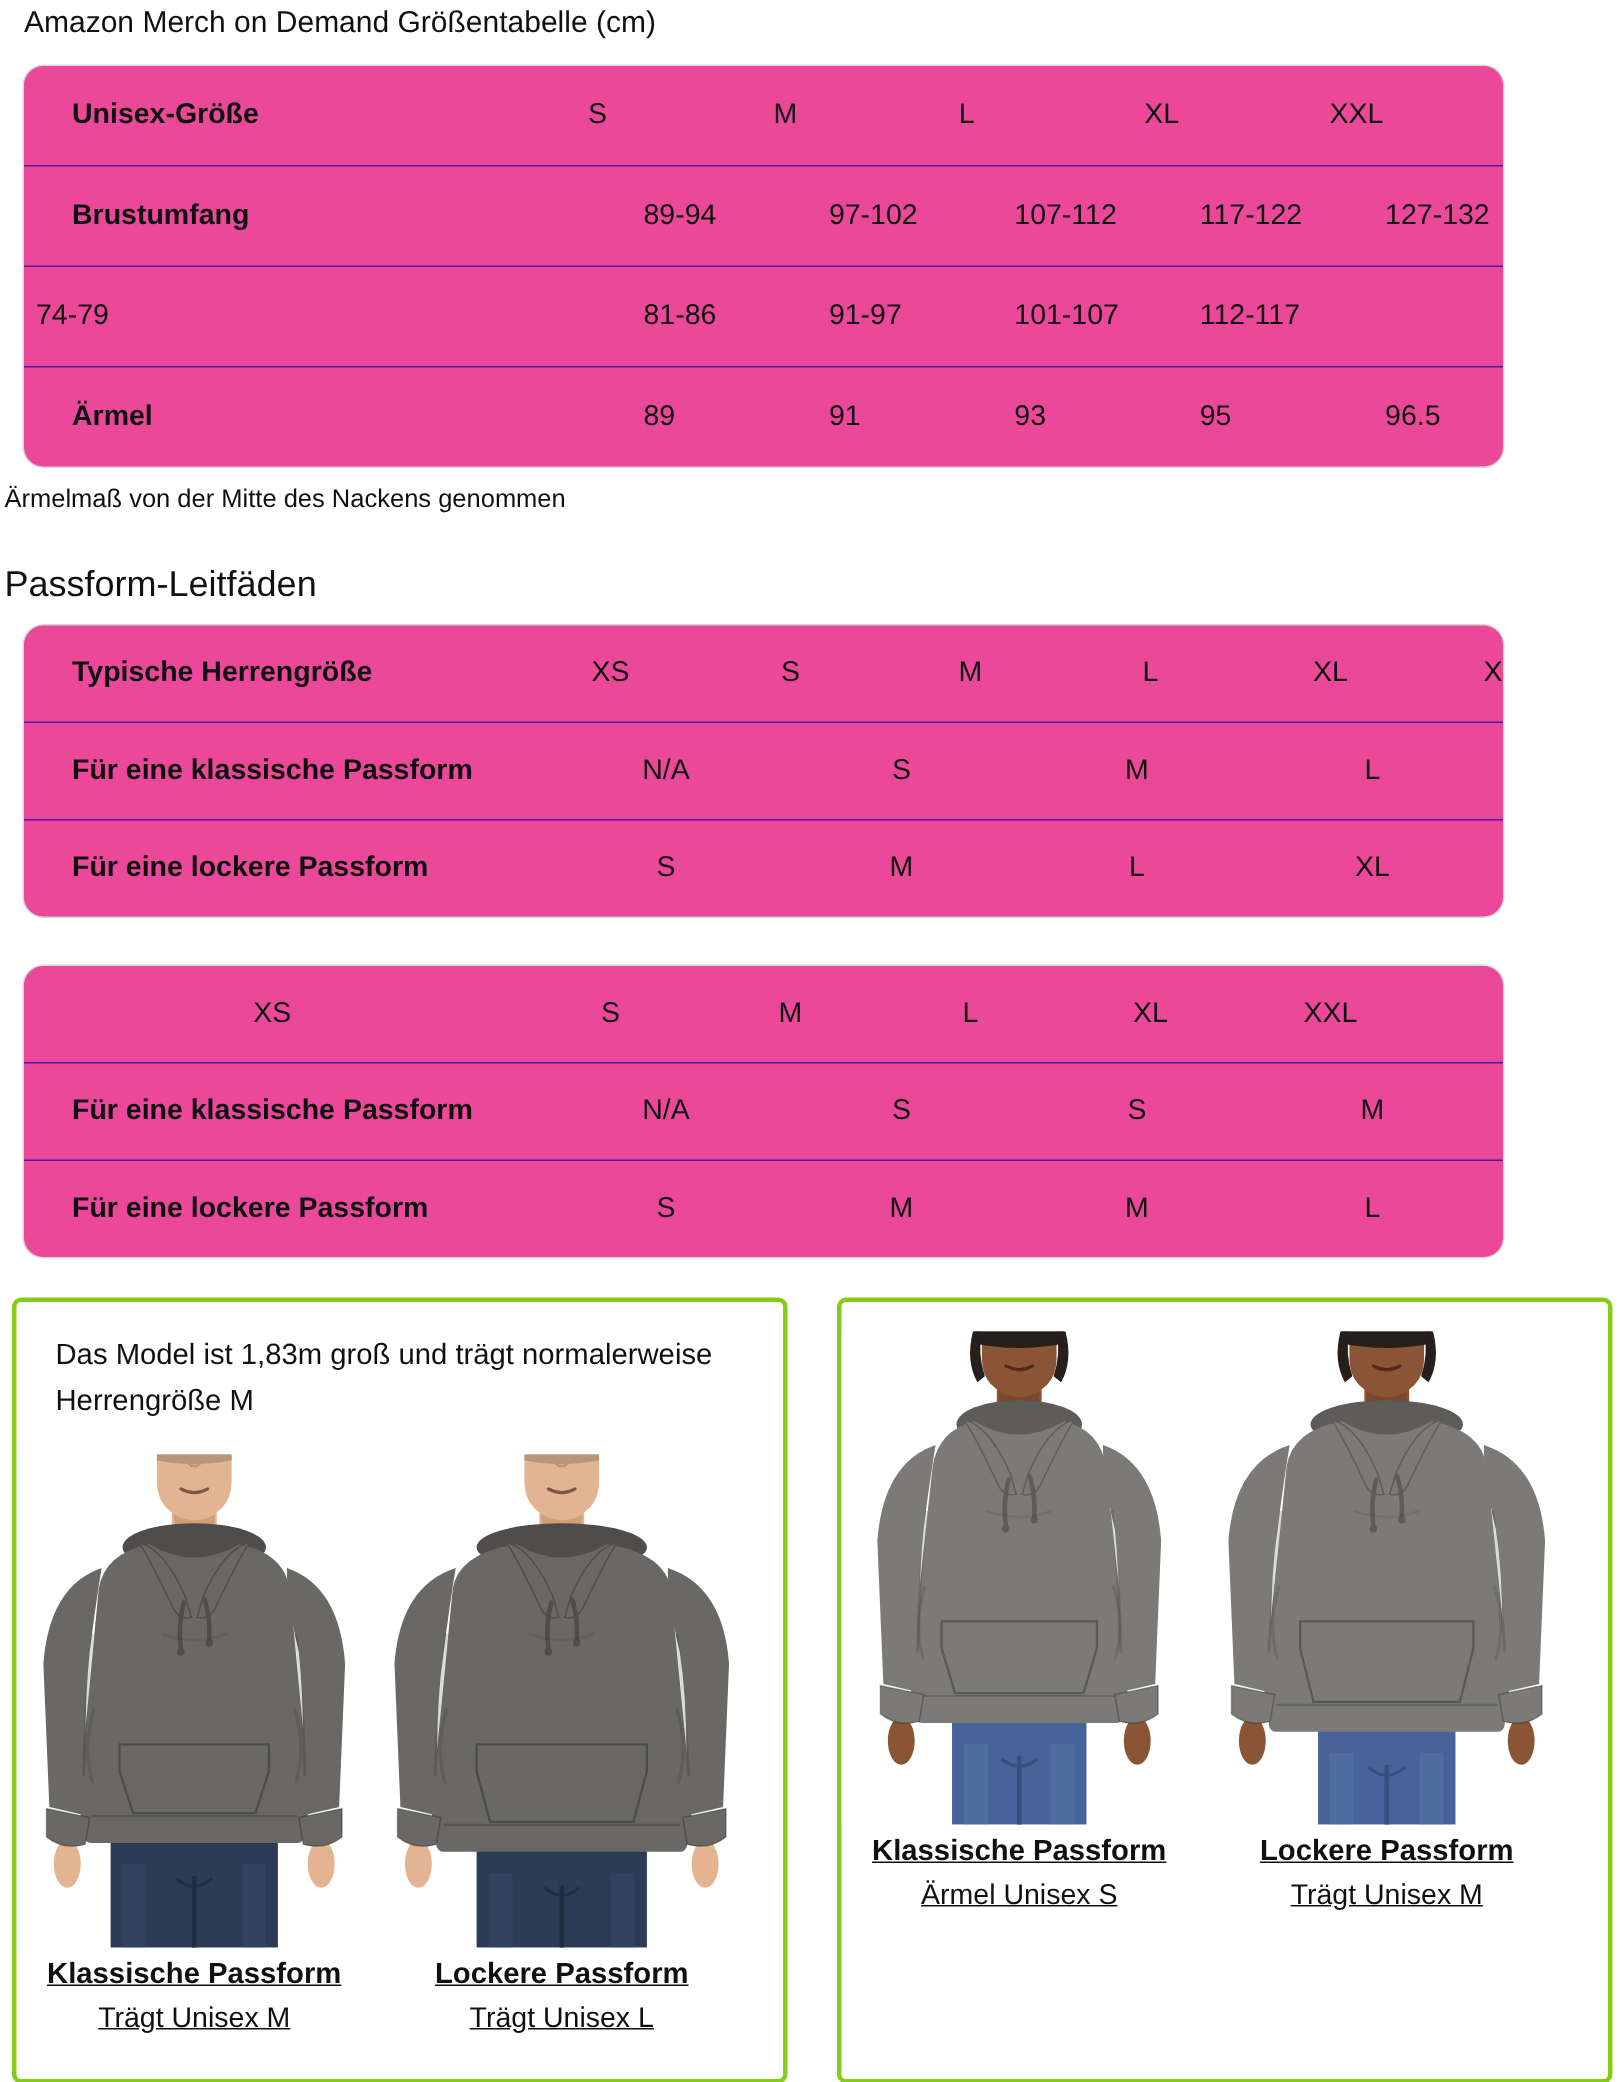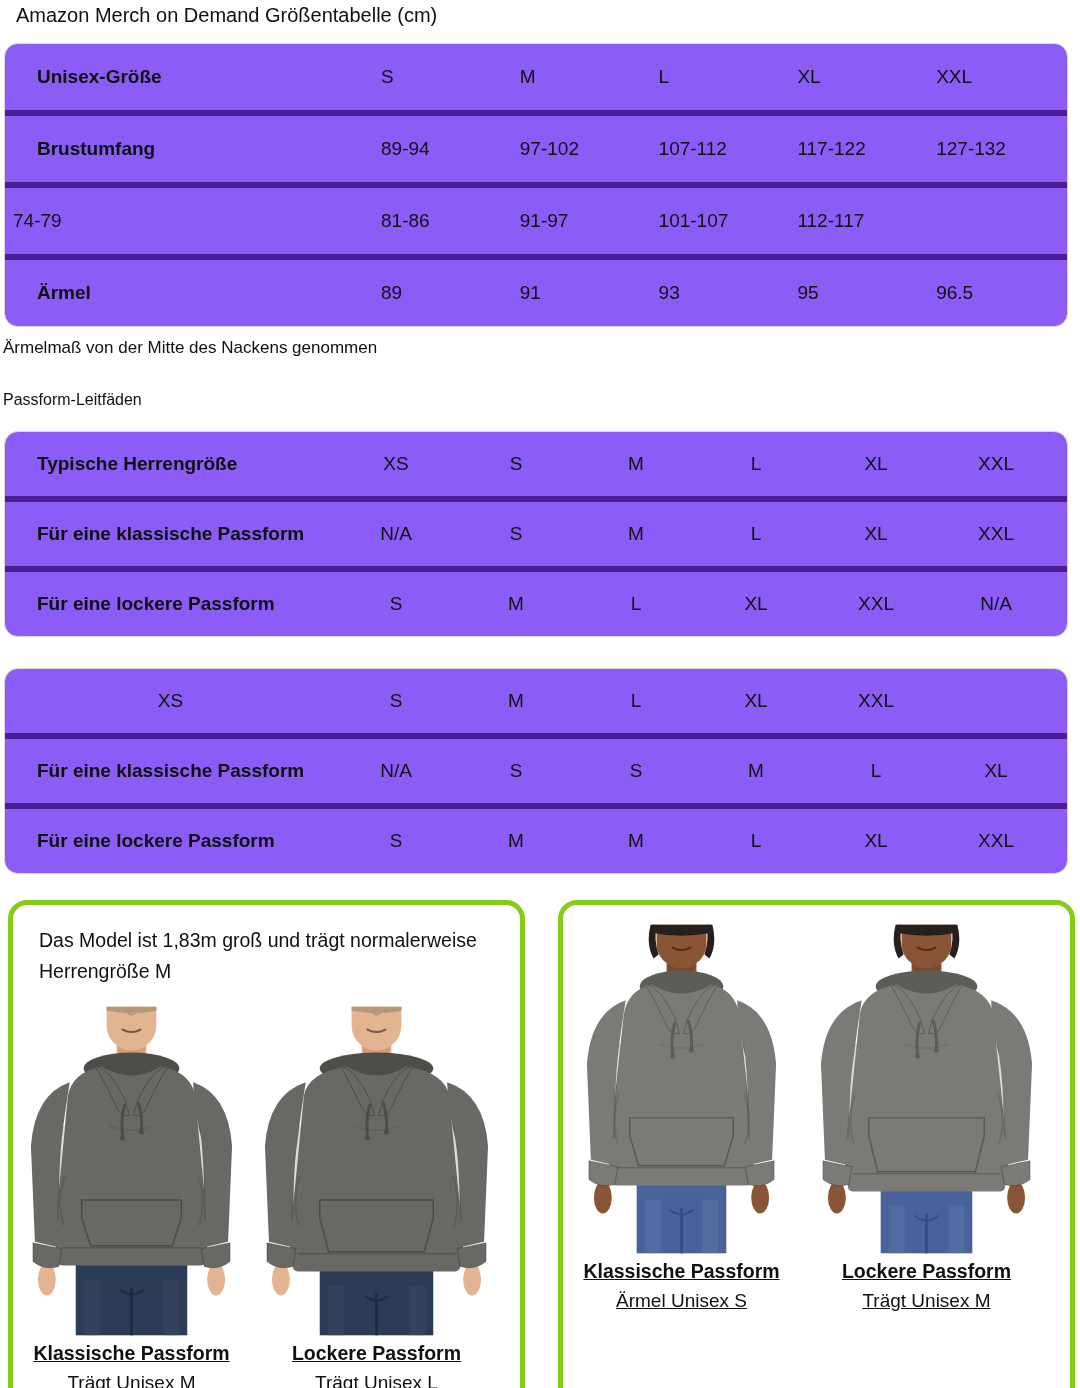--- a/index.html
+++ b/index.html
@@ -3,40 +3,40 @@
 <meta charset="utf-8">
 <style>
   html,body{margin:0;padding:0;background:#fff;}
   body{
     width:1080px;height:1388px;
     font-family:"Liberation Sans","DejaVu Sans",sans-serif;
     color:#0f1111;position:relative;overflow:hidden;
   }
   .page-title{font-size:20px;font-weight:400;margin:0;padding:4px 0 0 16px;height:25px;}
   .tbl{
-    margin-left:4px;width:1064px;box-sizing:border-box;
-    border:1px solid #d5d9d9;border-radius:14px;background:#8b5cf6;overflow:hidden;
+    margin-left:15px;width:988px;box-sizing:border-box;
+    border:1px solid #d5d9d9;border-radius:14px;background:#ec4899;overflow:hidden;
   }
   .trow{display:grid;align-items:center;}
-  .trow + .trow{border-top:6px solid #4c1d95;}
+  .trow + .trow{border-top:1px solid #4c1d95;gap:37px;}
   .t1{grid-template-columns:368px repeat(5,1fr);height:66px;}
   .t2{grid-template-columns:331px repeat(6,120px);height:64px;}
   .lbl{font-weight:700;font-size:19px;padding-left:32px;white-space:nowrap;}
   .val{font-size:19px;}
   .t1 .val{padding-left:8px;text-align:left;}
   .t2 .val{text-align:center;}
   .mt14{margin-top:14px;}
   .note{font-size:17px;margin:11px 0 0 3px;}
-  .fit-heading{font-size:16px;font-weight:400;margin:33px 0 0 3px;height:25px;}
+  .fit-heading{font-size:24px;font-weight:400;margin:33px 0 0 3px;height:25px;}
   .tbl-men{margin-top:15px;}
   .tbl-women{margin-top:31px;}
   .cards{display:flex;gap:33px;margin:26px 0 0 8px;}
   .card{
     width:517px;height:524px;box-sizing:border-box;
-    border:5px solid #84cc16;border-radius:19px;background:#fff;
+    border:3px solid #84cc16;border-radius:6px;background:#fff;
   }
   .card-desc{font-size:19.5px;line-height:31px;padding:20px 24px 0 26px;}
   .figures{display:flex;gap:8px;margin-top:19px;text-decoration:underline;}
   .figure{width:237px;text-align:center;}
   .fig-art{width:237px;height:330px;}
   .fig-art svg{display:block;}
   .fig-caption{font-size:19.5px;font-weight:700;margin-top:6px;}
   .fig-sub{font-size:19px;font-weight:400;margin-top:7px;}
 </style>
 </head>

